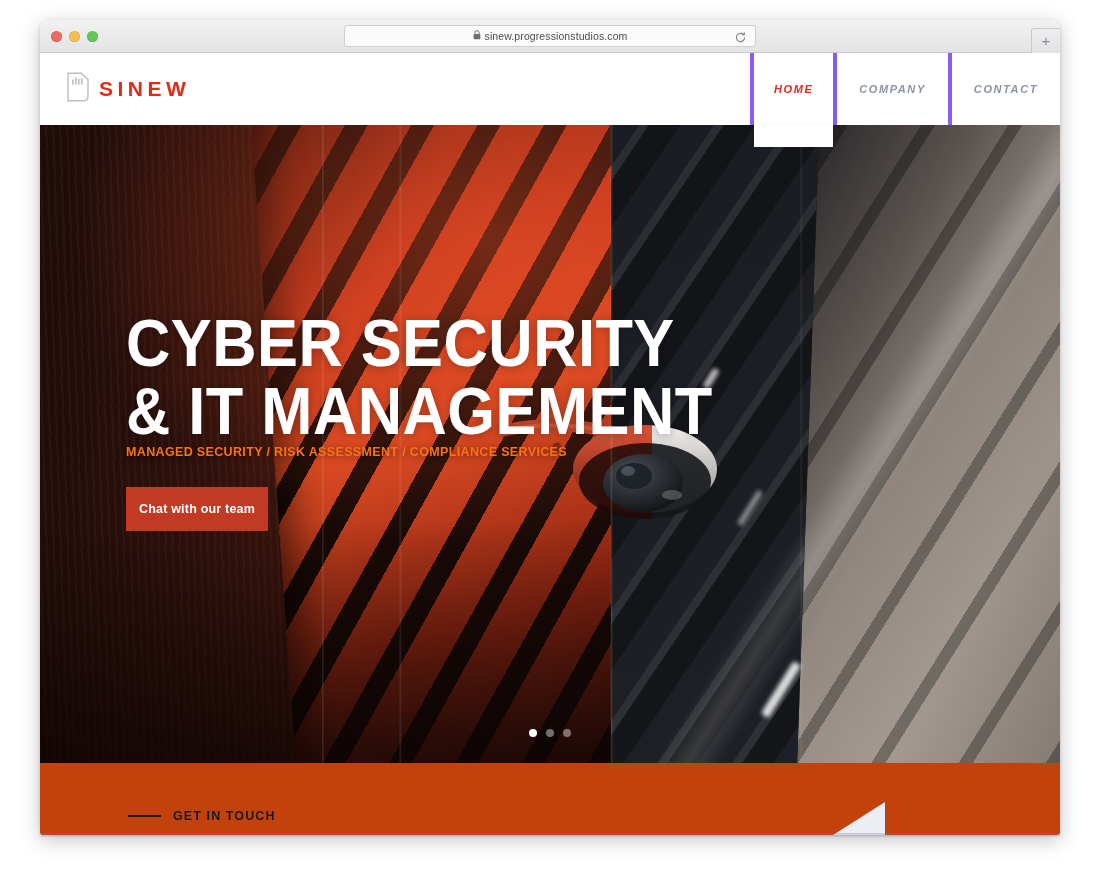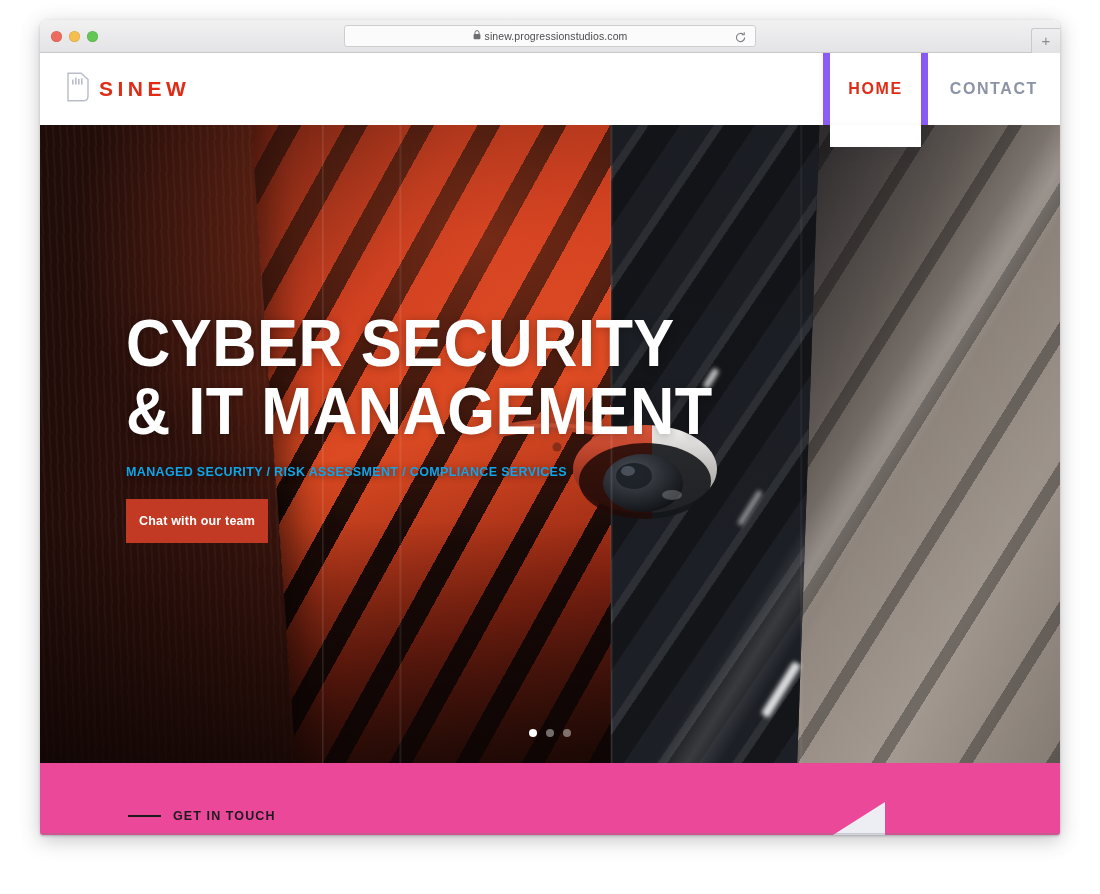--- a/index.html
+++ b/index.html
@@ -142,26 +142,27 @@
     display: flex;
     align-items: stretch;
   }
   .nav-item {
     position: relative;
     display: flex;
     align-items: center;
     justify-content: center;
     padding: 0 22px;
     min-width: 97px;
-    font-size: 16px;
+    font-size: 11px;
     font-weight: bold;
     letter-spacing: 1.6px;
     color: #8c93a6;
-    border-left: 7px solid #8b5cf6;
+    border-left: 4px solid #8b5cf6;
     white-space: nowrap;
+    font-style: italic;
   }
   .nav-item:last-child { border-right: none; }
   .nav-item .chev { margin-left: 5px; display: inline-block; }
 
   .nav-item.active {
     color: #e02b16;
     background: #ffffff;
     min-width: 83px;
     padding: 0 18px;
     box-shadow: 0 -4px 9px rgba(40,40,60,.055);
@@ -312,30 +313,29 @@
     line-height: 68px;
     font-weight: bold;
     color: #ffffff;
     letter-spacing: .5px;
     transform: scaleX(.93);
     transform-origin: left center;
     text-shadow: 0 1px 10px rgba(0,0,0,.28);
   }
   .hero-title .ln { display: block; white-space: nowrap; }
   .hero-sub {
-    margin-top: 20px;
     font-size: 12.5px;
     font-weight: bold;
     letter-spacing: .35px;
-    color: #0ea5e9;
+    color: #f97316;
     text-shadow: 0 1px 6px rgba(0,0,0,.5);
     white-space: nowrap;
   }
   .hero-btn {
-    margin-top: 20px;
+    margin-top: 28px;
     display: inline-flex;
     align-items: center;
     justify-content: center;
     width: 142px;
     height: 44px;
     background: #c23a24;
     color: #ffffff;
     font-size: 12.5px;
     font-weight: bold;
     letter-spacing: .2px;
@@ -358,21 +358,21 @@
     border-radius: 50%;
     background: rgba(255,255,255,.42);
     cursor: pointer;
   }
   .dot.active { background: #ffffff; }
 
   
   .contact-strip {
     position: relative;
     height: 72px;
-    background: #ec4899;
+    background: #c2410c;
     overflow: hidden;
   }
   .contact-inner {
     position: absolute;
     left: 88px;
     top: 46px;
     display: flex;
     align-items: center;
     gap: 12px;
   }
@@ -457,20 +457,23 @@
               <rect x="12" y="7.0" width="1.6" height="5.6" fill="#b9bdc9"></rect>
               <rect x="15" y="6.2" width="1.6" height="6.4" fill="#b9bdc9"></rect>
             </svg>
           </span>
           <span class="brand-text">SINEW</span>
         </a>
 
         <nav class="main-nav">
           <a class="nav-item active">
             <span>HOME</span>
+          </a>
+          <a class="nav-item">
+            <span>COMPANY</span>
           </a>
           <a class="nav-item">
             <span>CONTACT</span>
           </a>
         </nav>
       </header>
 
       <section class="hero">
 
         <div class="hero-photo">

